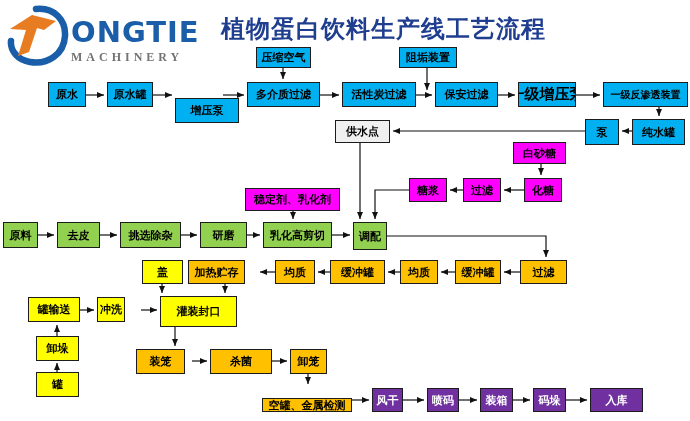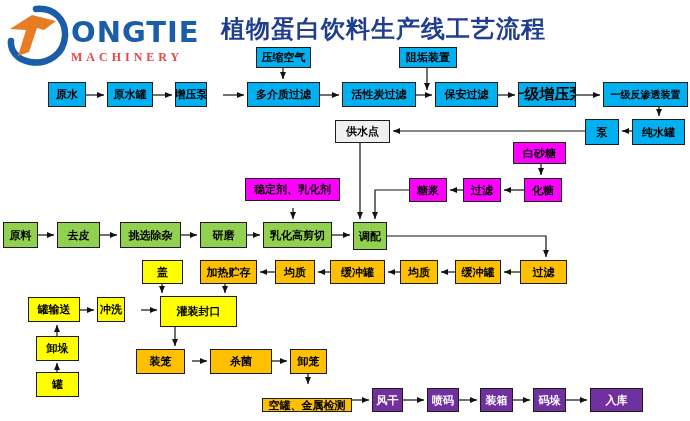--- a/index.html
+++ b/index.html
@@ -7,21 +7,21 @@
     width:690px;height:421px;position:relative;background:#ffffff;
     font-family:"DejaVu Sans","Liberation Sans",sans-serif;overflow:hidden;
   }
   .title{
     position:absolute;left:221px;top:13px;font-size:24px;font-weight:700;
     color:#1F3E8F;letter-spacing:1px;white-space:nowrap;
   }
   .logo{position:absolute;left:6px;top:4px;display:flex;align-items:center;}
   .logo-text{margin-left:1px;padding-top:12px;}
   .brand{font-size:29px;font-weight:800;color:#1A5DA8;line-height:1;letter-spacing:1px;}
-  .sub{font-size:12px;font-weight:700;color:#ef4444;letter-spacing:4px;
+  .sub{font-size:12px;font-weight:700;color:#737373;letter-spacing:4px;
        font-family:"Liberation Serif","DejaVu Serif",serif;margin-top:3px;}
   .node{
     position:absolute;box-sizing:border-box;border:1px solid #1c1c1c;
     display:flex;align-items:center;justify-content:center;
     font-size:11px;font-weight:700;color:#000;text-align:center;
     line-height:1;white-space:nowrap;overflow:hidden;
   }
   .cyan{background:#00B0F0;}
   .green{background:#92D050;}
   .magenta{background:#FF00FF;}
@@ -98,41 +98,41 @@
     <line x1="459" y1="400" x2="477" y2="400" marker-end="url(#ah)"></line>
     <line x1="513" y1="400" x2="530" y2="400" marker-end="url(#ah)"></line>
     <line x1="566" y1="400" x2="587" y2="400" marker-end="url(#ah)"></line>
   </g>
 </svg>
 
 <div class="node cyan" style="left:256px;top:47px;width:55px;height:21px">压缩空气</div>
 <div class="node cyan" style="left:399px;top:47px;width:58px;height:21px">阻垢装置</div>
 <div class="node cyan" style="left:48px;top:82px;width:38px;height:25px">原水</div>
 <div class="node cyan" style="left:107px;top:82px;width:46px;height:25px">原水罐</div>
-<div class="node cyan" style="left:175px;top:82px;width:32px;height:25px">增压泵</div>
+<div class="node cyan" style="left:175px;top:98px;width:64px;height:25px">增压泵</div>
 <div class="node cyan" style="left:247px;top:82px;width:73px;height:25px">多介质过滤</div>
 <div class="node cyan" style="left:342px;top:82px;width:74px;height:25px">活性炭过滤</div>
 <div class="node cyan" style="left:435px;top:82px;width:63px;height:25px">保安过滤</div>
 <div class="node cyan" style="left:518px;top:82px;width:58px;height:25px;font-size:15px">一级增压泵</div>
 <div class="node cyan" style="left:603px;top:82px;width:85px;height:25px;font-size:10px">一级反渗透装置</div>
 <div class="node gray" style="left:335px;top:120px;width:55px;height:23px">供水点</div>
 <div class="node cyan" style="left:585px;top:119px;width:34px;height:26px">泵</div>
 <div class="node cyan" style="left:632px;top:119px;width:53px;height:26px">纯水罐</div>
 <div class="node magenta" style="left:513px;top:142px;width:53px;height:22px">白砂糖</div>
 <div class="node magenta" style="left:524px;top:178px;width:38px;height:24px">化糖</div>
 <div class="node magenta" style="left:463px;top:178px;width:38px;height:24px">过滤</div>
 <div class="node magenta" style="left:409px;top:178px;width:38px;height:24px">糖浆</div>
-<div class="node magenta" style="left:245px;top:178px;width:95px;height:23px">稳定剂、乳化剂</div>
+<div class="node magenta" style="left:245px;top:188px;width:95px;height:23px">稳定剂、乳化剂</div>
 <div class="node green" style="left:3px;top:222px;width:35px;height:26px">原料</div>
 <div class="node green" style="left:57px;top:222px;width:43px;height:26px">去皮</div>
 <div class="node green" style="left:120px;top:222px;width:61px;height:26px">挑选除杂</div>
 <div class="node green" style="left:200px;top:222px;width:47px;height:26px">研磨</div>
 <div class="node green" style="left:263px;top:222px;width:69px;height:26px">乳化高剪切</div>
 <div class="node green" style="left:353px;top:222px;width:34px;height:28px">调配</div>
-<div class="node orange" style="left:200px;top:260px;width:57px;height:24px">加热贮存</div>
+<div class="node orange" style="left:188px;top:260px;width:57px;height:24px">加热贮存</div>
 <div class="node orange" style="left:275px;top:260px;width:40px;height:24px">均质</div>
 <div class="node orange" style="left:330px;top:260px;width:55px;height:24px">缓冲罐</div>
 <div class="node orange" style="left:400px;top:260px;width:38px;height:24px">均质</div>
 <div class="node orange" style="left:455px;top:260px;width:46px;height:24px">缓冲罐</div>
 <div class="node orange" style="left:520px;top:260px;width:47px;height:24px">过滤</div>
 <div class="node yellow" style="left:142px;top:260px;width:41px;height:24px">盖</div>
 <div class="node yellow" style="left:28px;top:297px;width:52px;height:25px">罐输送</div>
 <div class="node yellow" style="left:97px;top:297px;width:28px;height:25px">冲洗</div>
 <div class="node yellow" style="left:160px;top:296px;width:77px;height:31px">灌装封口</div>
 <div class="node yellow" style="left:36px;top:336px;width:43px;height:25px">卸垛</div>

